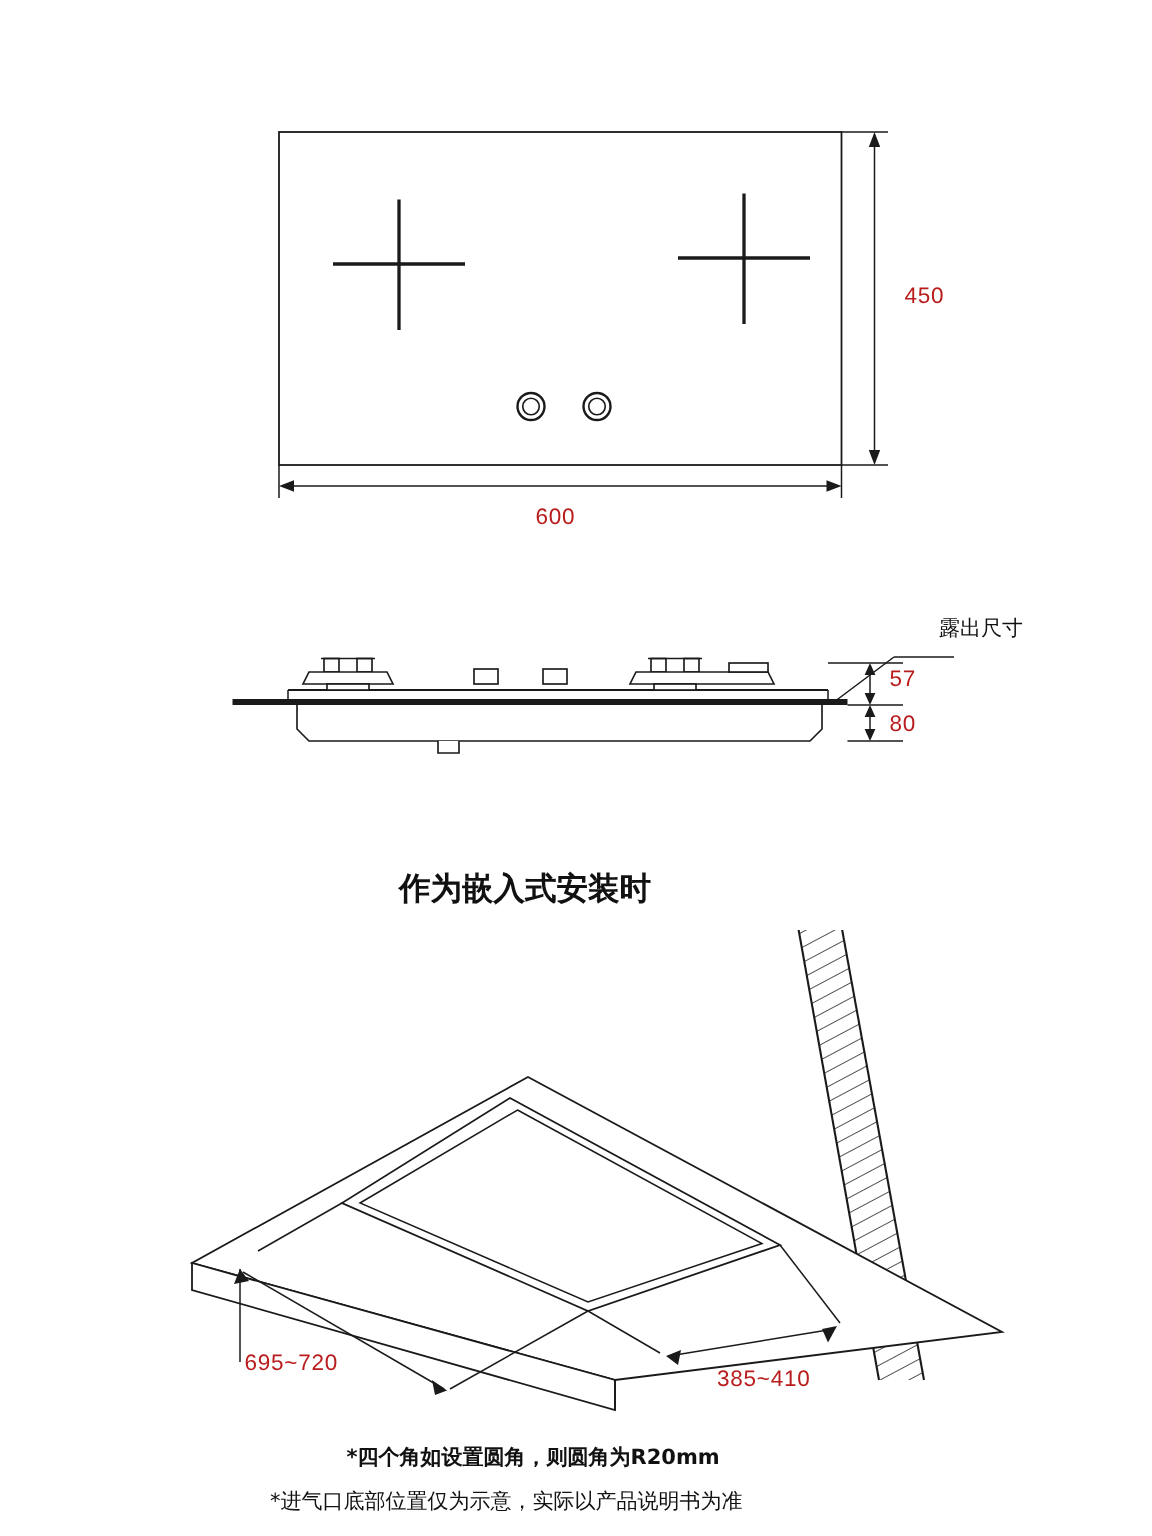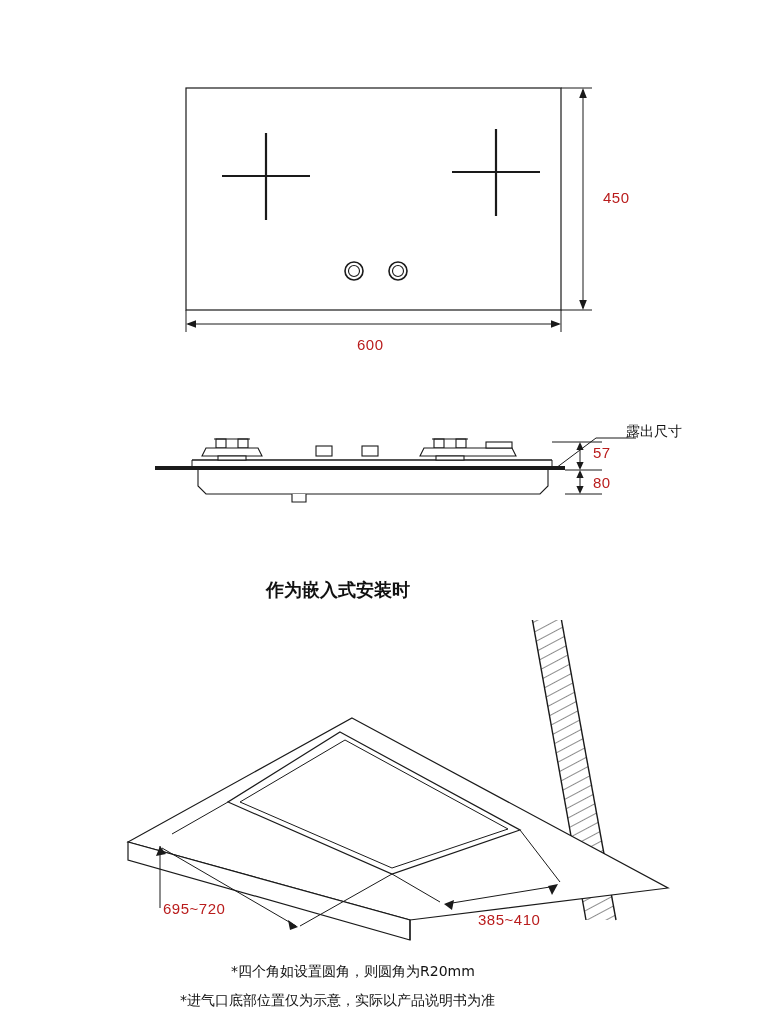--- a/index.html
+++ b/index.html
@@ -26,21 +26,21 @@
     font-size: 15px;
     letter-spacing: 0.5px;
     color: #b91c1c;
     white-space: nowrap;
   }
   .cjk {
     font-family: "DejaVu Sans", sans-serif;
   }
   .section-title {
     position: absolute;
-    font-size: 18px;
+    font-size: 21px;
     font-weight: bold;
     color: #111;
     white-space: nowrap;
   }
   .note {
     position: absolute;
     font-size: 14px;
     color: #111;
     white-space: nowrap;
   }
@@ -143,21 +143,21 @@
     </g>
 
     <g stroke="#1a1a1a" stroke-width="1">
       <line x1="565" y1="82" x2="602" y2="82"></line>
       <line x1="580" y1="60" x2="580" y2="80"></line>
       <polygon points="580,58 576.4,66 583.6,66" fill="#1a1a1a" stroke="none"></polygon>
       <polygon points="580,82 576.4,74 583.6,74" fill="#1a1a1a" stroke="none"></polygon>
     </g>
   </svg>
 
-  <div class="leader-label cjk" style="left:626px; top:423px;">露出尺寸</div>
+  <div class="leader-label cjk" style="left:626px; top:410px;">露出尺寸</div>
   <div class="dim-label" style="left:593px; top:444px;">57</div>
   <div class="dim-label" style="left:593px; top:474px;">80</div>
 
   <div class="section-title cjk" style="left:266px; top:578px;">作为嵌入式安装时</div>
 
   <svg width="768" height="340" viewBox="0 0 768 340" style="position:absolute;left:0;top:620px;">
     <defs>
       <pattern id="hatch" width="9" height="9" patternTransform="rotate(62)" patternUnits="userSpaceOnUse">
         <line x1="0" y1="0" x2="0" y2="9" stroke="#1a1a1a" stroke-width="1"></line>
       </pattern>
@@ -189,16 +189,16 @@
       <line x1="520" y1="210" x2="560" y2="262"></line>
       <line x1="446" y1="284" x2="556" y2="266"></line>
       <polygon points="444,284 454,280 452,290" fill="#1a1a1a" stroke="none"></polygon>
       <polygon points="558,264 548,266 552,275" fill="#1a1a1a" stroke="none"></polygon>
     </g>
   </svg>
 
   <div class="dim-label" style="left:163px; top:900px;">695~720</div>
   <div class="dim-label" style="left:478px; top:886px;margin-top:25px;">385~410</div>
 
-  <div class="note cjk" style="left:231px; top:963px;">*四个角如设置圆角，则圆角为R20mm</div>
+  <div class="note cjk" style="left:231px; top:963px;font-weight:bold;">*四个角如设置圆角，则圆角为R20mm</div>
   <div class="note cjk" style="left:180px; top:992px;">*进气口底部位置仅为示意，实际以产品说明书为准</div>
 
 </div>
 
 </body></html>

